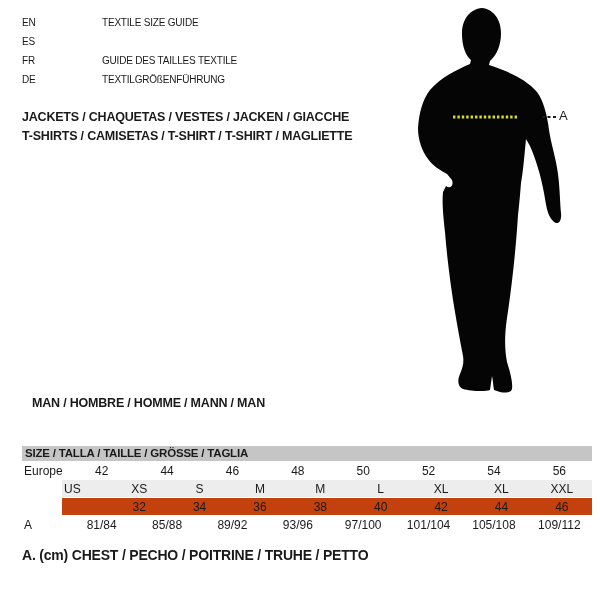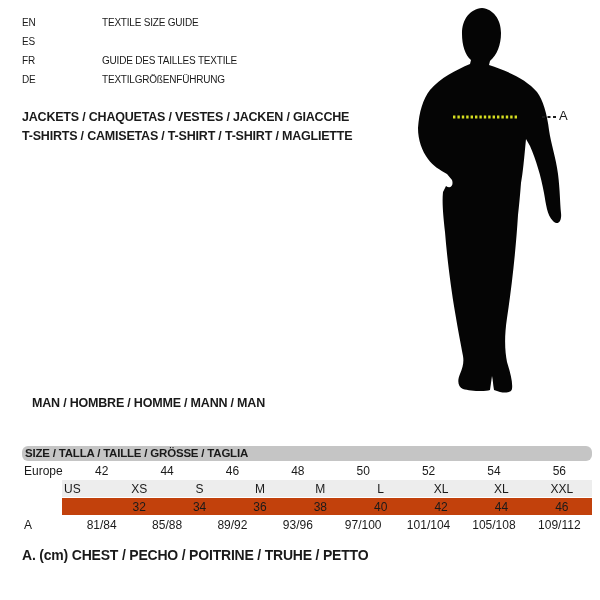--- a/index.html
+++ b/index.html
@@ -102,21 +102,21 @@
            C75,55 72,45 72,34
            C72,19 80,9 92,8 Z" fill="#050505"></path>
   <line x1="63" y1="117" x2="128" y2="117" stroke-width="2.8" stroke-dasharray="2.4 2" stroke="#d7df21"></line>
   <line x1="152" y1="117" x2="168" y2="117" stroke-width="1.8" stroke-dasharray="3 2.5" stroke="#1a1a1a"></line>
 </svg>
 <span class="abs a-label">A</span>
 
 <div class="abs man-title">MAN / HOMBRE / HOMME / MANN / MAN</div>
 
 <div class="abs size-table">
-  <div class="t-header" style="background: rgb(197, 197, 197); border-radius: 6px;">SIZE / TALLA / TAILLE / GRÖSSE / TAGLIA</div>
+  <div class="t-header" style="background: rgb(197, 197, 197);">SIZE / TALLA / TAILLE / GRÖSSE / TAGLIA</div>
   <div>
       <div class="t-row">
         <div class="t-label">Europe</div>
         <div class="t-cell">42</div>
         <div class="t-cell">44</div>
         <div class="t-cell">46</div>
         <div class="t-cell">48</div>
         <div class="t-cell">50</div>
         <div class="t-cell">52</div>
         <div class="t-cell">54</div>

